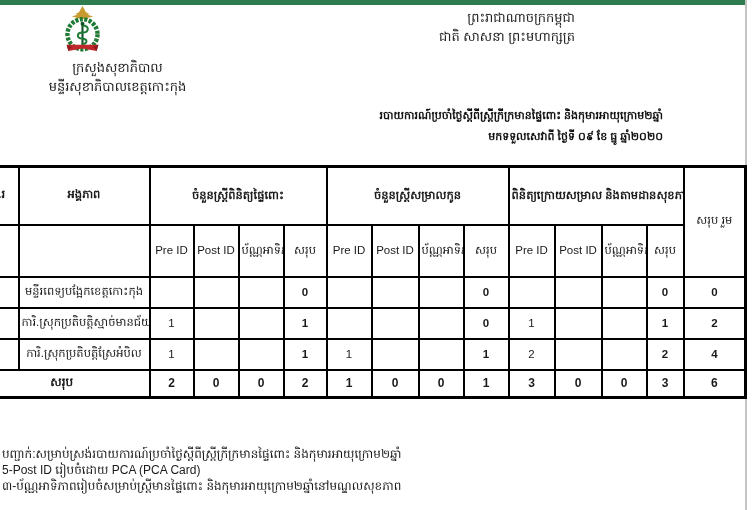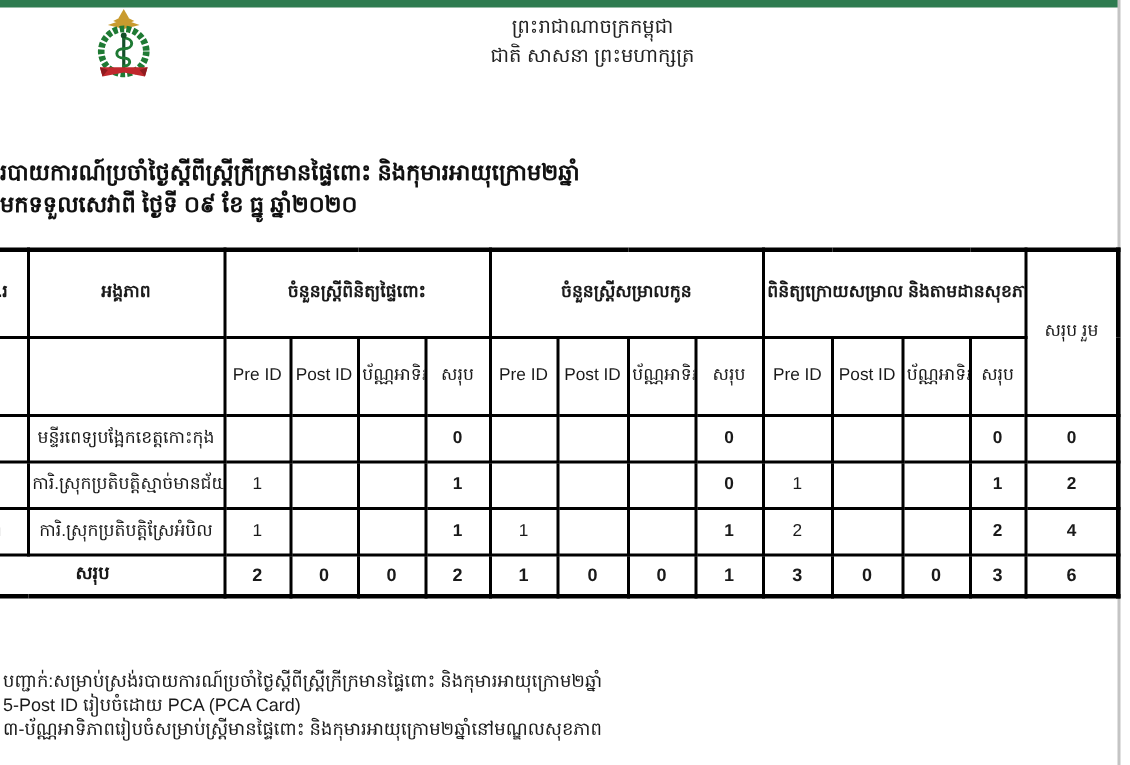--- a/index.html
+++ b/index.html
@@ -9,26 +9,26 @@
     font-family:"Liberation Sans","DejaVu Sans",sans-serif;
     color:#1a1a1a;
   }
   .topbar{position:absolute;left:0;top:0;width:746px;height:5px;background:#2e7b50;}
   .page-edge{position:absolute;left:745px;top:0;width:2px;height:510px;background:#c4c4c4;}
 
   
   .logo{position:absolute;left:56px;top:6px;width:53px;height:53px;}
   .ministry-block{position:absolute;left:5px;top:58px;width:225px;text-align:center;
     font-size:13px;line-height:19px;color:#222;}
-  .kingdom-block{position:absolute;left:215px;top:8px;width:360px;text-align:center;
+  .kingdom-block{position:absolute;left:215px;top:8px;width:360px;text-align:right;
     font-size:13px;line-height:19px;color:#222;}
 
   
-  .title-block{position:absolute;left:0;top:105px;width:663px;text-align:left;
-    font-size:15px;font-weight:bold;line-height:21px;color:#111;}
+  .title-block{position:absolute;left:0;top:105px;width:663px;text-align:right;
+    font-size:11px;font-weight:bold;line-height:21px;color:#111;}
 
   
   table.report{
     position:absolute;left:-28px;top:165px;width:772px;
     border-collapse:collapse;table-layout:fixed;
     border:3px solid #000;
   }
   table.report th,table.report td{
     border:2px solid #000;padding:0 2px;overflow:hidden;
     font-size:11.5px;color:#1a1a1a;text-align:center;vertical-align:middle;
@@ -73,20 +73,22 @@
   <line x1="30" y1="19" x2="30" y2="45" stroke="#14502a" stroke-width="2.4"></line>
   <path d="M30 22 C38 22 38 30 30 30 C23 30 23 37 30 37 C36 37 36 43 30 43" fill="none" stroke="#1f7a34" stroke-width="2.2" stroke-linecap="round"></path>
   <circle cx="30" cy="20" r="2.2" fill="#14502a"></circle>
 
   <path d="M12 44 L48 44 L46 51 L30 48 L14 51 Z" fill="#c0282d"></path>
   <path d="M12 44 L18 46 L14 51 Z" fill="#8f1b1f"></path>
   <path d="M48 44 L42 46 L46 51 Z" fill="#8f1b1f"></path>
 </svg>
 
 <div class="ministry-block">
+  <div>ក្រសួងសុខាភិបាល</div>
+  <div>មន្ទីរសុខាភិបាលខេត្តកោះកុង</div>
 </div>
 
 <div class="kingdom-block">
   <div>ព្រះរាជាណាចក្រកម្ពុជា</div>
   <div>ជាតិ សាសនា ព្រះមហាក្សត្រ</div>
 </div>
 
 <div class="title-block">
   <div>របាយការណ៍ប្រចាំថ្ងៃស្ដីពីស្ត្រីក្រីក្រមានផ្ទៃពោះ និងកុមារអាយុក្រោម២ឆ្នាំ</div>
   <div>មកទទួលសេវាពី ថ្ងៃទី ០៩ ខែ ធ្នូ ឆ្នាំ២០២០</div>

